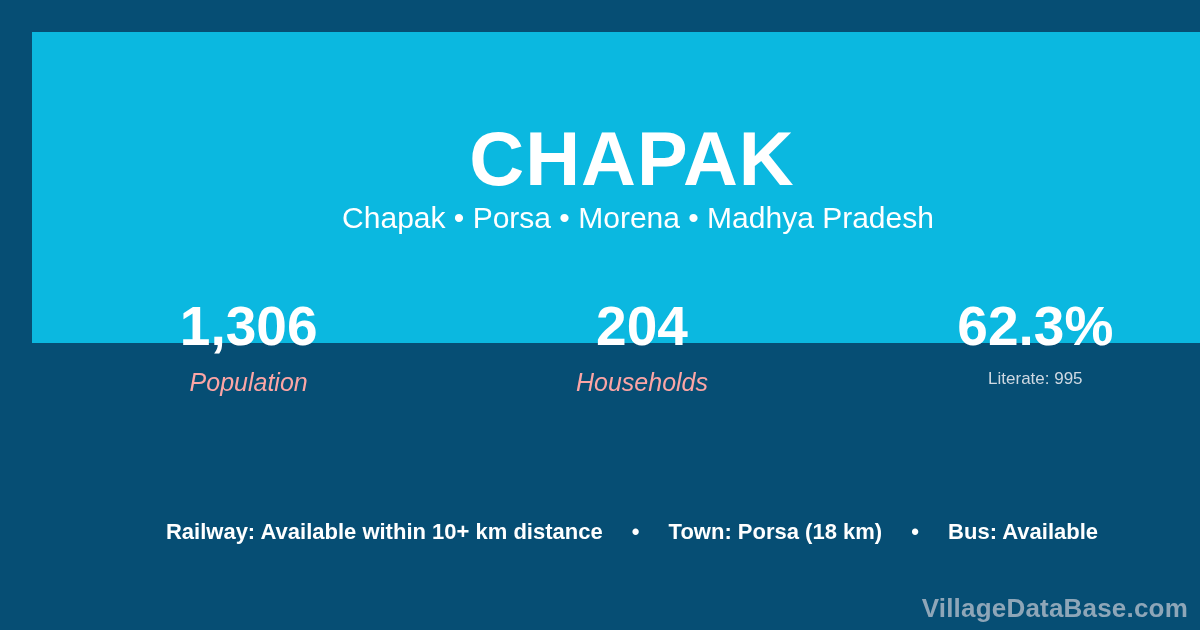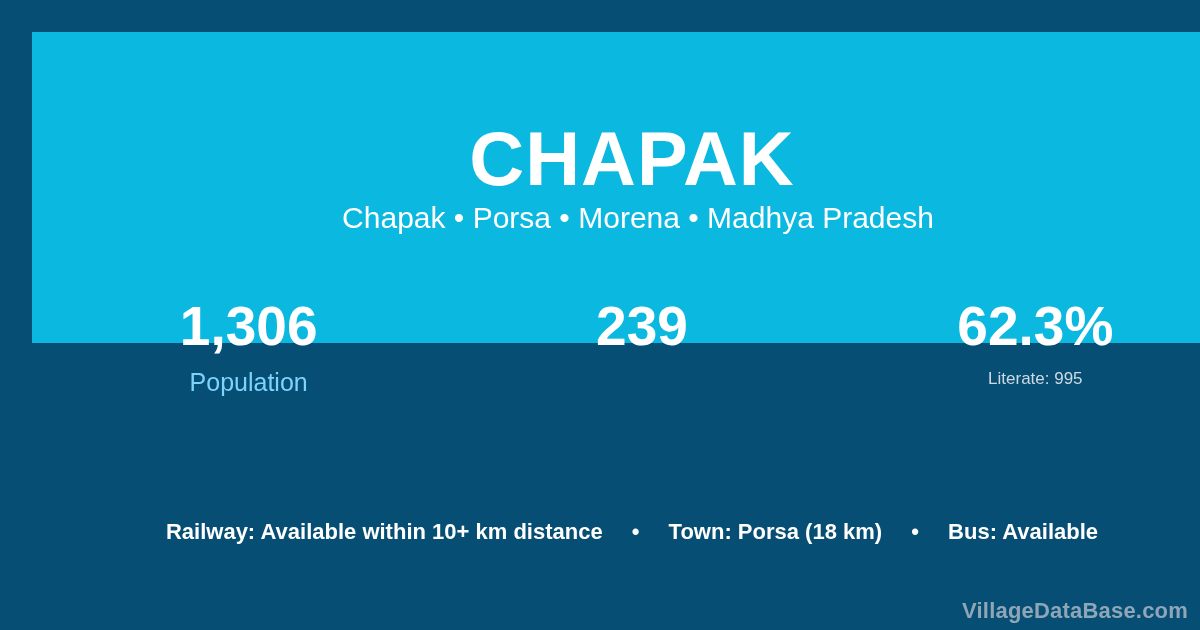--- a/index.html
+++ b/index.html
@@ -64,24 +64,25 @@
     text-align: center;
   }
   .stat-value {
     font-size: 55px;
     font-weight: bold;
     color: #ffffff;
     line-height: 64px;
   }
   .stat-label {
     font-size: 25px;
-    color: #7dd3fc;
+    color: #fca5a5;
     font-weight: 400;
     line-height: 32px;
     margin-top: 2px;
+    font-style: italic;
   }
   .stat-sub {
     font-size: 17px;
     color: #cfd9e2;
     font-weight: 400;
     line-height: 24px;
     margin-top: 9px;
   }
   .transport {
     position: absolute;
@@ -95,21 +96,21 @@
     line-height: 32px;
   }
   .transport .sep {
     color: #ffffff;
     padding: 0 7px;
   }
   .watermark {
     position: absolute;
     bottom: 22px;
     right: 28px;
-    font-size: 22px;
+    font-size: 26px;
     font-weight: bold;
     color: #8ea6b8;
     letter-spacing: 0.2px;
   }
 </style>
 </head>
 <body>
 
 <div class="banner">
 
@@ -120,21 +121,22 @@
   <div class="subtitle">Chapak • Porsa • Morena • Madhya Pradesh</div>
 
   <div class="stats">
 
     <div class="stat">
       <div class="stat-value">1,306</div>
       <div class="stat-label">Population</div>
     </div>
 
     <div class="stat">
-      <div class="stat-value">239</div>
+      <div class="stat-value">204</div>
+      <div class="stat-label">Households</div>
     </div>
 
     <div class="stat">
       <div class="stat-value">62.3%</div>
       <div class="stat-sub">Literate: 995</div>
     </div>
 
   </div>
 
   <div class="transport">

